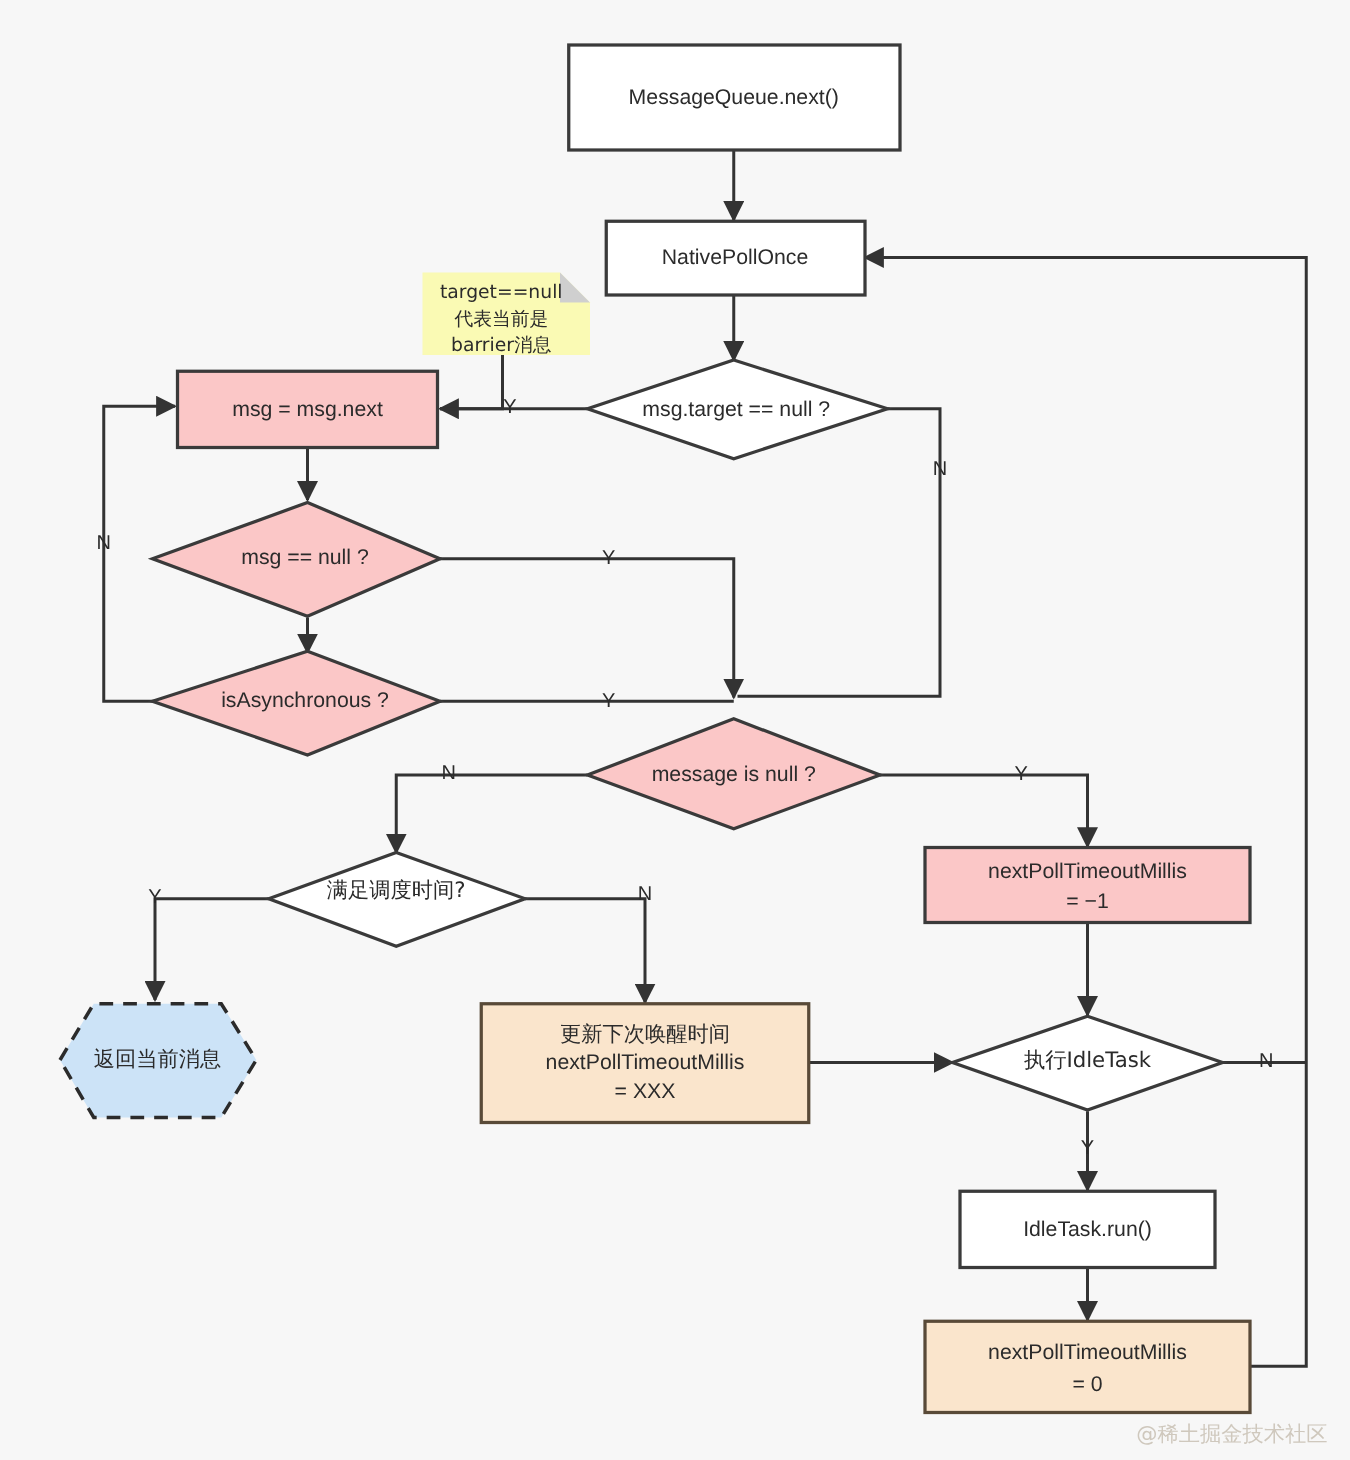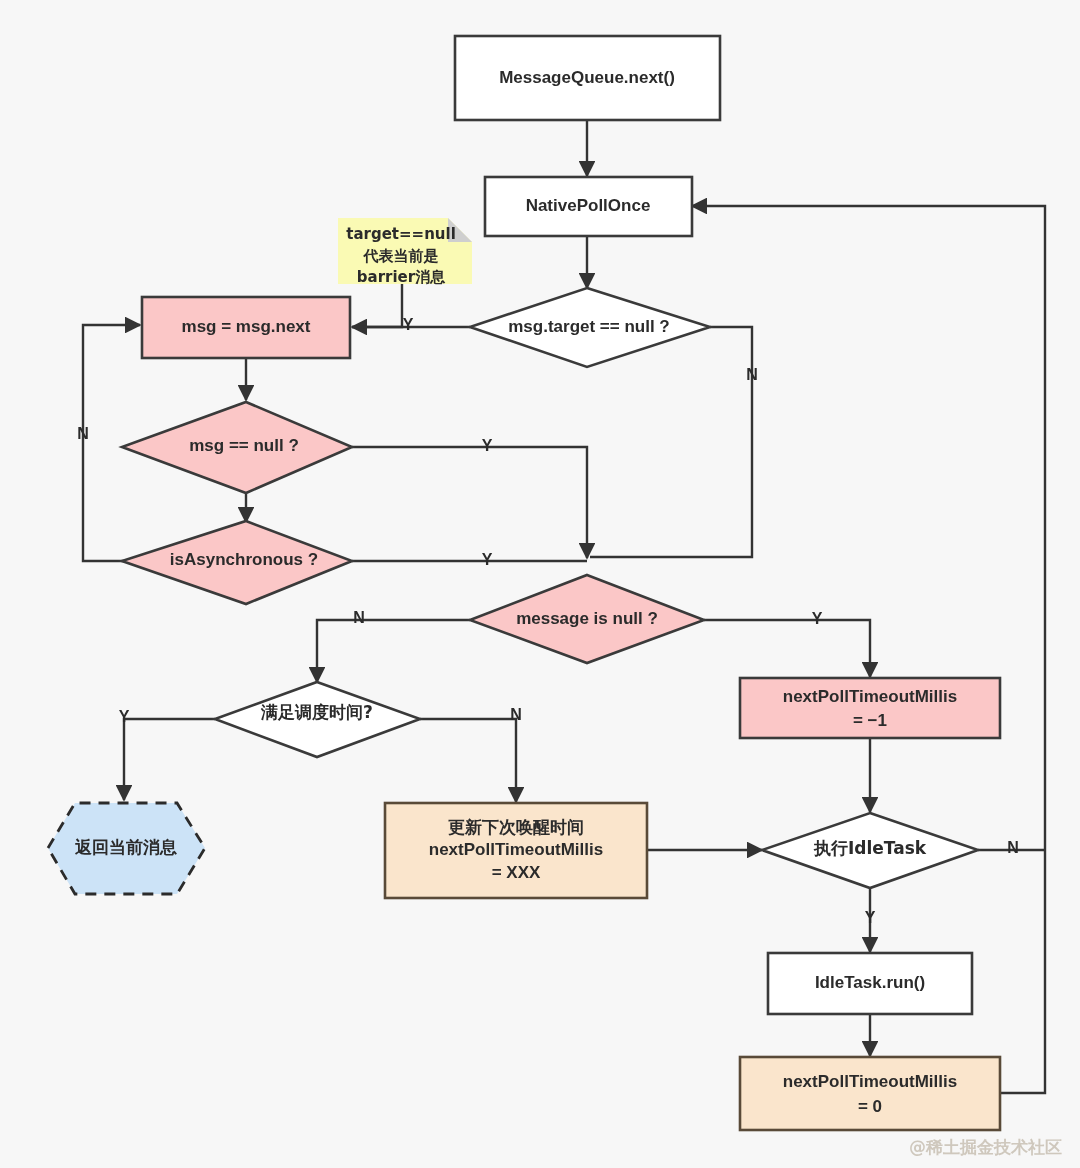--- a/index.html
+++ b/index.html
@@ -11,21 +11,20 @@
     width: 1080px;
     height: 1168px;
     font-family: "Liberation Sans", "DejaVu Sans", sans-serif;
     overflow: hidden;
   }
   #board {
     position: relative;
     width: 1080px;
     height: 1168px;
     background: #f7f7f7;
-    font-weight: bold;
   }
   svg#flow {
     position: absolute;
     top: 0;
     left: 0;
     width: 1080px;
     height: 1168px;
   }
   .node-text {
     font-family: "Liberation Sans", "DejaVu Sans", sans-serif;

